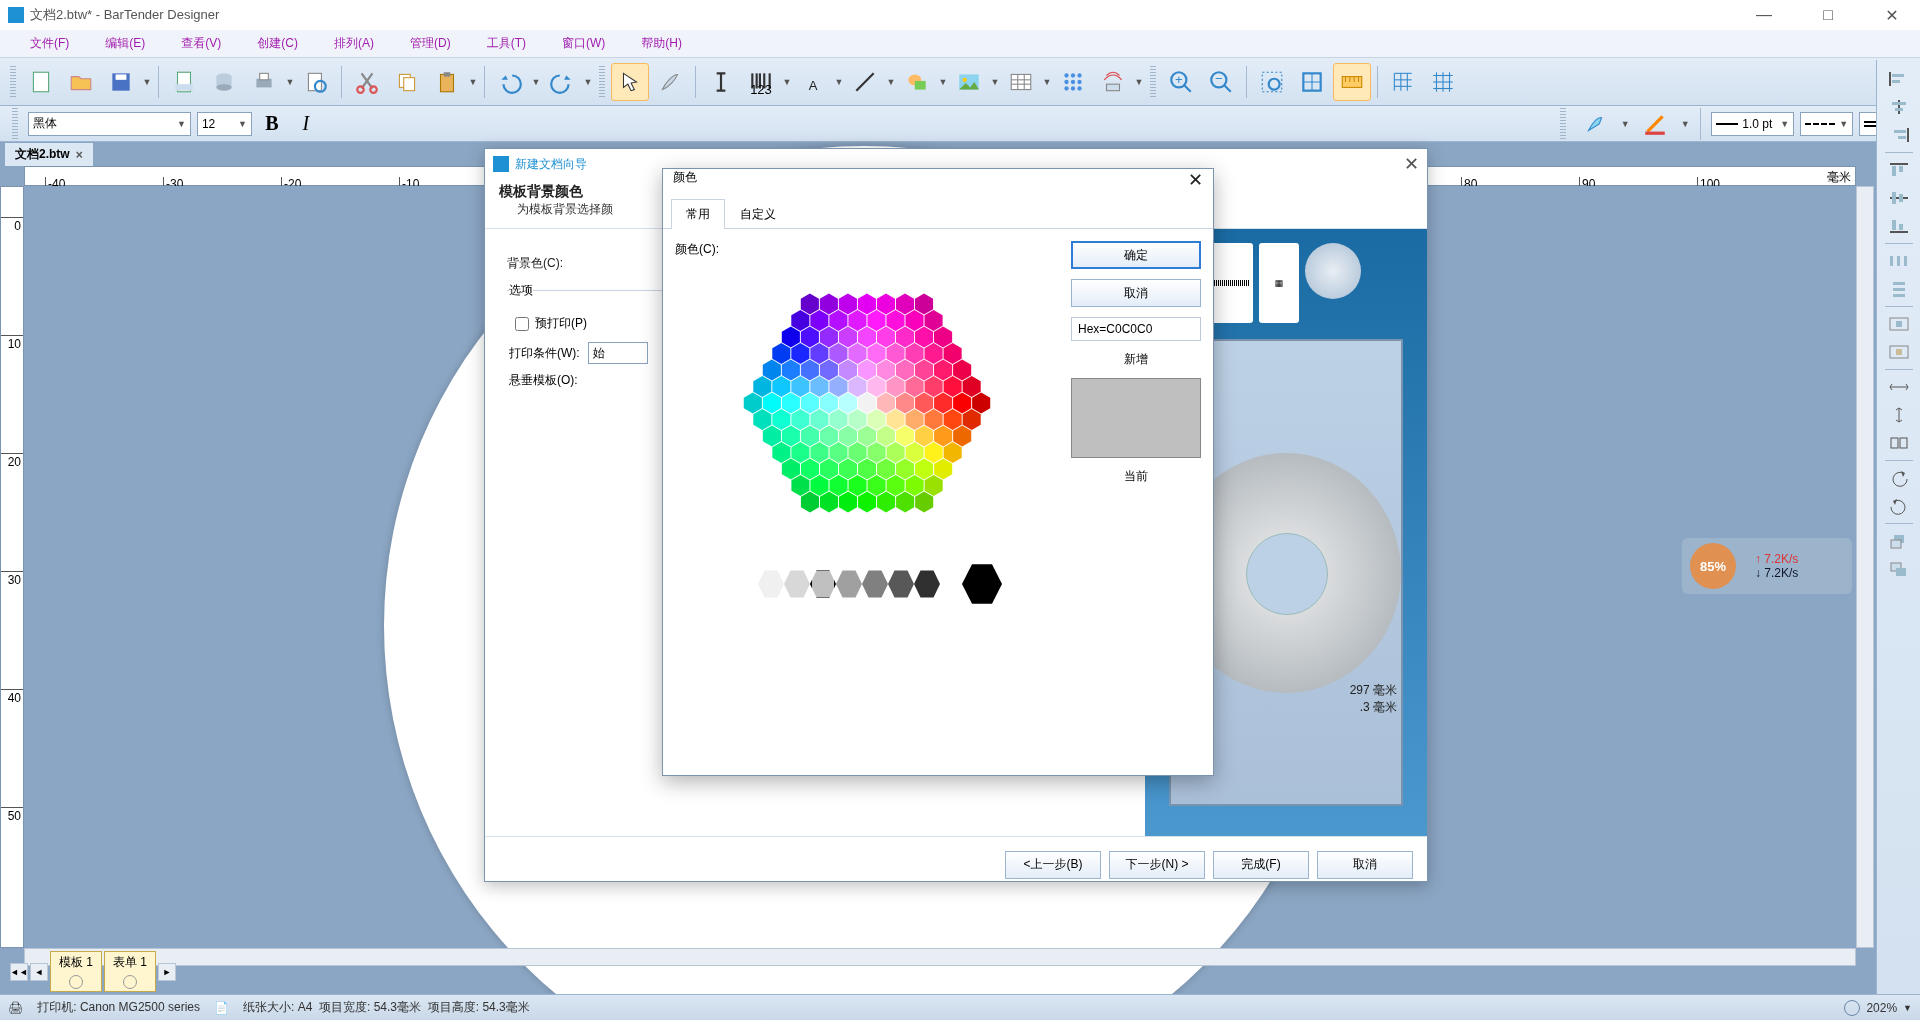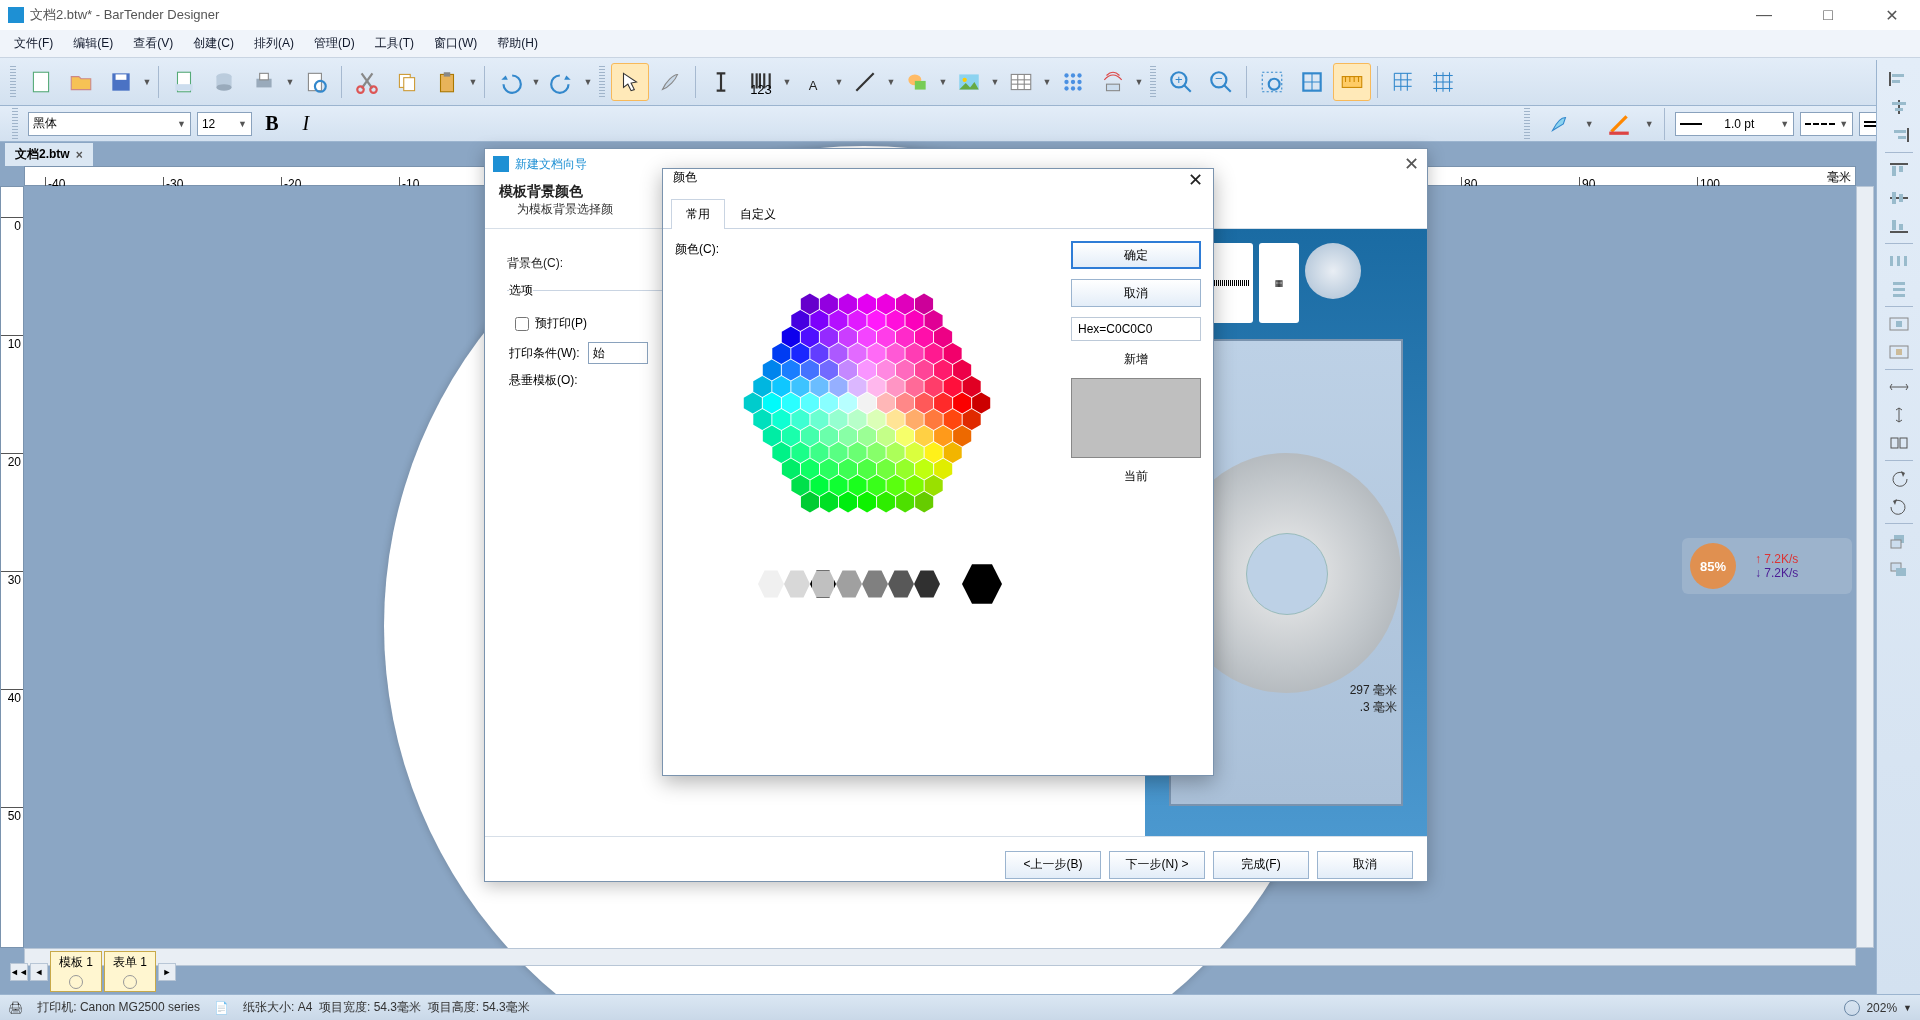--- a/index.html
+++ b/index.html
@@ -5,21 +5,21 @@
 * { margin:0; padding:0; box-sizing:border-box; font-family:"Microsoft YaHei","Segoe UI",sans-serif; font-size:12px; }
 body { background:#8ba6c4; width:1920px; height:1020px; overflow:hidden; position:relative; }
 
 .titlebar { height:30px; background:#fff; display:flex; align-items:center; padding:0 8px; color:#888; }
 .titlebar .ico { width:16px; height:16px; background:#1e90d4; margin-right:6px; display:inline-block; }
 .titlebar .t { font-size:13px; color:#555; }
 .winbtns { margin-left:auto; display:flex; gap:24px; color:#555; }
 .winbtns span { width:40px; text-align:center; font-size:16px; cursor:pointer; }
 
 .menubar { height:28px; background:#F0F4FA; display:flex; align-items:center; padding:0 6px; gap:4px; border-bottom:1px solid #c9d4e2; }
-.menubar span { padding:3px 8px; color:#0f172a; }
+.menubar span { padding:3px 8px; color:#a21caf;margin-left:16px; }
 
 .toolbar-row { background:linear-gradient(#e3edf8,#d3e1f0); border-bottom:1px solid #9bb4cf; display:flex; align-items:center; padding:3px 6px; gap:2px; height:48px; }
 .tb { width:38px; height:38px; border:1px solid transparent; border-radius:3px; display:flex; align-items:center; justify-content:center; }
 .tb.sel { border-color:#f7b95a; background:#ffe9b8; }
 .tb svg { width:26px; height:26px; }
 .sep { width:1px; height:32px; background:#a6b9d0; margin:0 4px; }
 .dd { width:10px; text-align:center; color:#555; font-size:9px; }
 .grip { width:6px; height:32px; background:repeating-linear-gradient(#a0b4ca,#a0b4ca 1px,transparent 1px,transparent 3px); margin:0 4px; }
 
 .fmt-row { height:36px; background:linear-gradient(#e3edf8,#d3e1f0); display:flex; align-items:center; padding:0 8px; gap:6px; border-bottom:1px solid #9bb4cf; }
@@ -108,21 +108,21 @@
 .hexpick svg { width:100%; height:100%; }
 .grays { display:flex; justify-content:center; gap:0; margin-top:14px; align-items:center; }
 .gw { width:26px; height:30px; clip-path:polygon(25% 5%,75% 5%,100% 50%,75% 95%,25% 95%,0 50%); }
 .gw.sel { outline:2px solid #000; outline-offset:-2px; position:relative; }
 .blackhex { width:40px; height:44px; margin-left:22px; background:#000; clip-path:polygon(25% 5%,75% 5%,100% 50%,75% 95%,25% 95%,0 50%); }
 
 
 .meter { position:absolute; right:68px; top:538px; width:170px; height:56px; background:rgba(255,255,255,.15); border-radius:6px; display:flex; align-items:center; gap:19px; padding:0 8px; color:#3a6; font-size:11px; }
 .meter .circ { width:46px;height:46px;border-radius:50%;background:#e09050;color:#fff;display:flex;align-items:center;justify-content:center;font-weight:bold;font-size:13px; }
 .meter .sp1 { color:#d33; }
-.meter .sp2 { color:#4c1d95; }
+.meter .sp2 { color:#0f172a; }
 </style>
 </head>
 <body>
 
 <div class="titlebar">
   <span class="ico"></span>
   <span class="t">文档2.btw* - BarTender Designer</span>
   <div class="winbtns">
     <span>—</span>
     <span>□</span>
@@ -403,21 +403,21 @@
     </div>
     <span class="dd">▼</span>
   <div class="tb">
       <svg viewBox="0 0 24 24">
         <path d="M5 19L19 5" stroke="#f80" stroke-width="3"></path>
         <rect x="3" y="19" width="18" height="3" fill="#d44"></rect>
       </svg>
     </div>
     <span class="dd">▼</span>
   <div class="sep"></div>
-  <div class="combo" style="gap:22px">
+  <div class="combo" style="gap:4px">
       <span style="width:22px;height:2px;background:#000"></span>
       <span>1.0 pt</span>
       <span class="ar">▼</span>
     </div>
   <div class="combo">
       <span style="width:30px;border-top:2px dashed #000"></span>
       <span class="ar">▼</span>
     </div>
   <div class="combo">
       <span style="width:30px;height:6px;border-top:2px solid #000;border-bottom:2px solid #000"></span>

